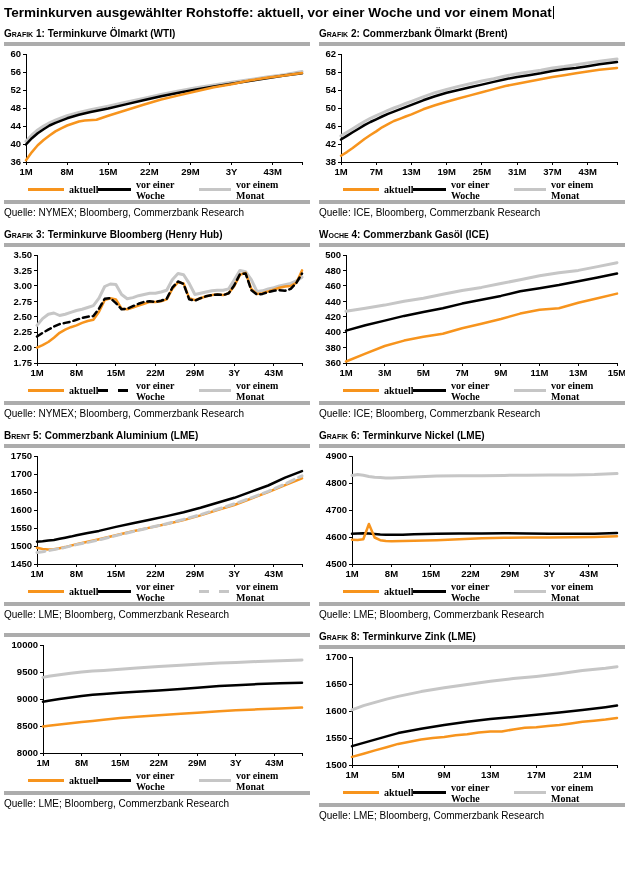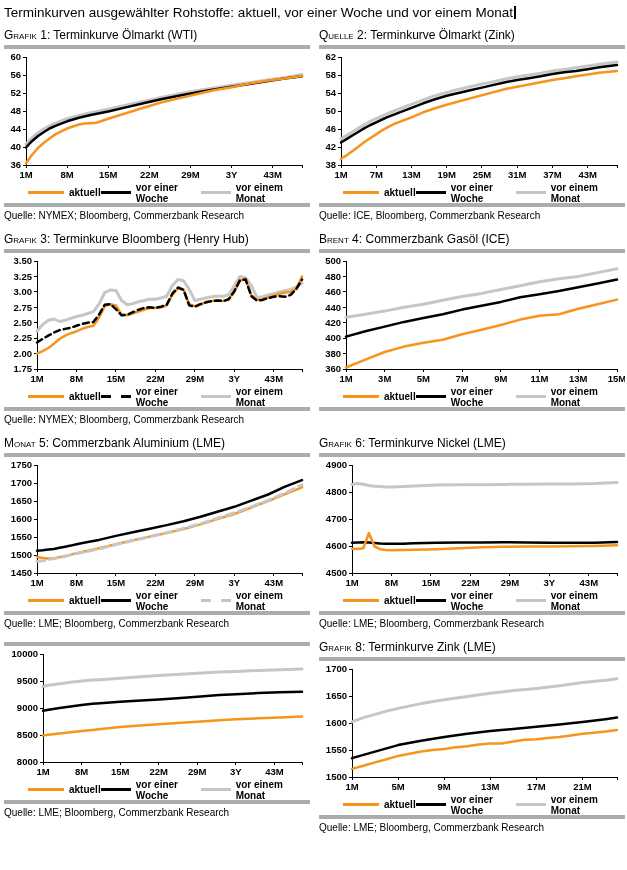--- a/index.html
+++ b/index.html
@@ -1,29 +1,29 @@
 <!DOCTYPE html>
 <html><head>
 <meta charset="utf-8">
 <style>
   html,body{margin:0;padding:0;background:#fff;}
   body{width:627px;height:870px;font-family:"Liberation Sans",sans-serif;color:#000;overflow:hidden;}
   .page{padding:3px 0 0 4px;}
-  .title{font-size:13.5px;font-weight:normal;margin:2px 8px 8px 0;white-space:nowrap;}
+  .title{font-size:13.5px;font-weight:bold;margin:2px 8px 8px 0;white-space:nowrap;}
   .cursor{display:inline-block;width:1.5px;height:13px;background:#000;margin-left:1px;vertical-align:-2px;}
   .grid{display:grid;grid-template-columns:306px 306px;column-gap:9px;}
   .block{margin-bottom:10px;}
-  .heading{font-size:12px;font-weight:normal;margin:0 0 3px 0;white-space:nowrap;}
+  .heading{font-size:10px;font-weight:bold;margin:0 0 3px 0;white-space:nowrap;}
   .glabel{font-variant:small-caps;}
   .bar{height:4px;background:#ACACAC;margin:2px 0 3px 0;}
   svg.plot{display:block;}
   .ax{stroke:#000;stroke-width:1;shape-rendering:crispEdges;}
   .tick{font-family:"Liberation Sans",sans-serif;font-size:9.5px;font-weight:bold;fill:#000;}
   .legend{display:flex;justify-content:space-between;align-items:center;padding:1px 8px 1px 24px;height:15px;}
-  .leg-item{display:flex;align-items:center;gap:5px;}
+  .leg-item{display:flex;align-items:center;gap:5px;font-family:Liberation Serif, serif;}
   .leg-label{font-size:10px;font-weight:bold;}
   .source{font-size:10px;margin:3px 0 1px 0;white-space:nowrap;}
 </style>
 </head>
 <body>
 
 <div class="page">
   <h1 class="title"><span>Terminkurven ausgewählter Rohstoffe: aktuell, vor einer Woche und vor einem Monat</span><span class="cursor"></span></h1>
   <div class="grid" id="grid">
   <section class="block">
@@ -83,21 +83,21 @@
               <line x1="0" y1="3.5" x2="36" y2="3.5" stroke="#C6C6C6" stroke-width="3"></line>
             </svg>
             <span class="leg-label">vor einem Monat</span>
           </span>
         </div>
     <div class="bar"></div>
     <div class="source">Quelle: NYMEX; Bloomberg, Commerzbank Research</div>
   </section>
 
   <section class="block">
-    <h2 class="heading"><span class="glabel">Quelle 2:</span> <span class="gtitle">Terminkurve Ölmarkt (Zink)</span></h2>
+    <h2 class="heading"><span class="glabel">Grafik 2:</span> <span class="gtitle">Commerzbank Ölmarkt (Brent)</span></h2>
     <div class="bar"></div>
     <svg class="plot" xmlns="http://www.w3.org/2000/svg" viewBox="0 0 306 132" width="306" height="132">
           <line x1="22" y1="5" x2="22" y2="113" class="ax"></line>
           <line x1="22" y1="113" x2="298" y2="113" class="ax"></line>
           <line x1="19" y1="113" x2="22" y2="113" class="ax"></line>
           <text x="17" y="116.3" class="tick" text-anchor="end">38</text>
           <line x1="19" y1="95" x2="22" y2="95" class="ax"></line>
           <text x="17" y="98.3" class="tick" text-anchor="end">42</text>
           <line x1="19" y1="77" x2="22" y2="77" class="ax"></line>
           <text x="17" y="80.3" class="tick" text-anchor="end">46</text>
@@ -213,21 +213,21 @@
               <line x1="0" y1="3.5" x2="36" y2="3.5" stroke="#C6C6C6" stroke-width="3"></line>
             </svg>
             <span class="leg-label">vor einem Monat</span>
           </span>
         </div>
     <div class="bar"></div>
     <div class="source">Quelle: NYMEX; Bloomberg, Commerzbank Research</div>
   </section>
 
   <section class="block">
-    <h2 class="heading"><span class="glabel">Brent 4:</span> <span class="gtitle">Commerzbank Gasöl (ICE)</span></h2>
+    <h2 class="heading"><span class="glabel">Woche 4:</span> <span class="gtitle">Commerzbank Gasöl (ICE)</span></h2>
     <div class="bar"></div>
     <svg class="plot" xmlns="http://www.w3.org/2000/svg" viewBox="0 0 306 132" width="306" height="132">
           <line x1="27" y1="5" x2="27" y2="113" class="ax"></line>
           <line x1="27" y1="113" x2="298" y2="113" class="ax"></line>
           <line x1="24" y1="113" x2="27" y2="113" class="ax"></line>
           <text x="22" y="116.3" class="tick" text-anchor="end">360</text>
           <line x1="24" y1="97.57142857142857" x2="27" y2="97.57142857142857" class="ax"></line>
           <text x="22" y="100.87142857142857" class="tick" text-anchor="end">380</text>
           <line x1="24" y1="82.14285714285714" x2="27" y2="82.14285714285714" class="ax"></line>
           <text x="22" y="85.44285714285714" class="tick" text-anchor="end">400</text>
@@ -275,24 +275,25 @@
             <span class="leg-label">vor einer Woche</span>
           </span>
           <span class="leg-item">
             <svg width="36" height="7">
               <line x1="0" y1="3.5" x2="36" y2="3.5" stroke="#C6C6C6" stroke-width="3"></line>
             </svg>
             <span class="leg-label">vor einem Monat</span>
           </span>
         </div>
     <div class="bar"></div>
-  </section>
-
-  <section class="block">
-    <h2 class="heading"><span class="glabel">Monat 5:</span> <span class="gtitle">Commerzbank Aluminium (LME)</span></h2>
+    <div class="source">Quelle: ICE; Bloomberg, Commerzbank Research</div>
+  </section>
+
+  <section class="block">
+    <h2 class="heading"><span class="glabel">Brent 5:</span> <span class="gtitle">Commerzbank Aluminium (LME)</span></h2>
     <div class="bar"></div>
     <svg class="plot" xmlns="http://www.w3.org/2000/svg" viewBox="0 0 306 132" width="306" height="132">
           <line x1="33" y1="5" x2="33" y2="113" class="ax"></line>
           <line x1="33" y1="113" x2="298" y2="113" class="ax"></line>
           <line x1="30" y1="113" x2="33" y2="113" class="ax"></line>
           <text x="28" y="116.3" class="tick" text-anchor="end">1450</text>
           <line x1="30" y1="95" x2="33" y2="95" class="ax"></line>
           <text x="28" y="98.3" class="tick" text-anchor="end">1500</text>
           <line x1="30" y1="77" x2="33" y2="77" class="ax"></line>
           <text x="28" y="80.3" class="tick" text-anchor="end">1550</text>

